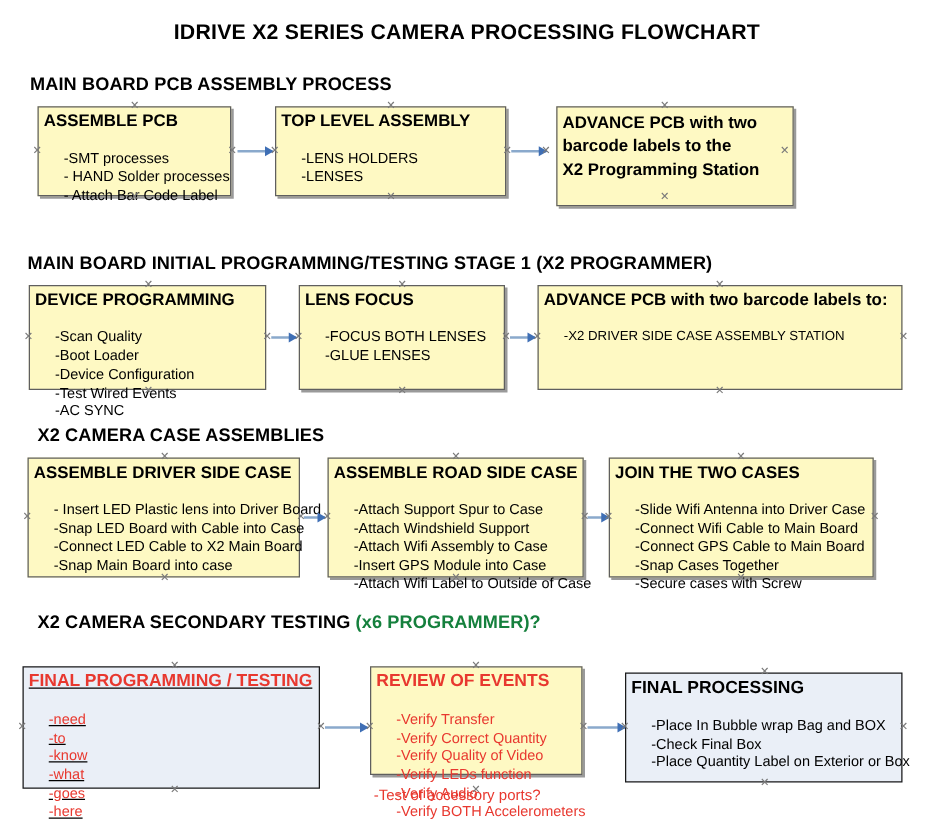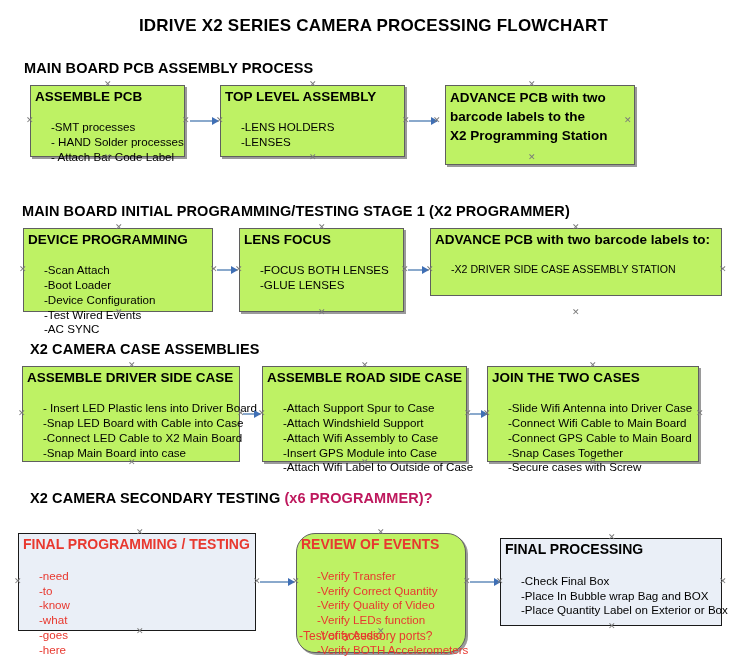--- a/index.html
+++ b/index.html
@@ -31,27 +31,27 @@
   }
   .section-header {
     position: absolute;
     font-size: 14.5px;
     font-weight: bold;
     color: #000000;
     white-space: nowrap;
     letter-spacing: 0.1px;
   }
   .section-header .accent {
-    color: #be185d;
+    color: #15803d;
   }
   
   .node {
     position: absolute;
     box-sizing: border-box;
-    background: #bef264;
+    background: #fef9c3;
     border: 1px solid #5f5f5f;
     padding: 3px 4px 2px 4px;
     overflow: visible;
   }
   .node.shadow {
     box-shadow: 2px 2px 0 0 #9a9a9a;
   }
   .node.plain {
     background: #eaeff7;
     border: 1px solid #1a1a1a;
@@ -178,21 +178,21 @@
   <div class="handle" style="left:624px; top:117px;"></div>
   <div class="handle" style="left:528px; top:154px;"></div>
 
   <div class="section-header" style="left:22px; top:203px;">
     <span>MAIN BOARD INITIAL PROGRAMMING/TESTING STAGE 1 (X2 PROGRAMMER)</span>
   </div>
 
   <div class="node" style="left:23px; top:228px; width:190px; height:84px;">
     <div class="title">DEVICE PROGRAMMING</div>
     <ul>
-      <li>-Scan Attach</li>
+      <li>-Scan Quality</li>
       <li>-Boot Loader</li>
       <li>-Device Configuration</li>
       <li>-Test Wired Events</li>
       <li>-AC SYNC</li>
     </ul>
   </div>
   <div class="handle" style="left:115px; top:224px;"></div>
   <div class="handle" style="left:19px; top:266px;"></div>
   <div class="handle" style="left:210px; top:266px;"></div>
   <div class="handle" style="left:115px; top:309px;"></div>
@@ -206,21 +206,21 @@
       <li>-GLUE LENSES</li>
     </ul>
   </div>
   <div class="handle" style="left:318px; top:224px;"></div>
   <div class="handle" style="left:235px; top:266px;"></div>
   <div class="handle" style="left:401px; top:266px;"></div>
   <div class="handle" style="left:318px; top:309px;"></div>
 
   <div class="conn" style="left:408px; top:269px; width:20px;"></div>
 
-  <div class="node" style="left:430px; top:228px; width:292px; height:68px;">
+  <div class="node" style="left:430px; top:228px; width:292px; height:84px;">
     <div class="title">ADVANCE PCB with two barcode labels to:</div>
     <ul>
       <li class="small">-X2 DRIVER  SIDE  CASE  ASSEMBLY STATION</li>
     </ul>
   </div>
   <div class="handle" style="left:572px; top:224px;"></div>
   <div class="handle" style="left:426px; top:266px;"></div>
   <div class="handle" style="left:719px; top:266px;"></div>
   <div class="handle" style="left:572px; top:309px;"></div>
 
@@ -273,39 +273,39 @@
   </div>
   <div class="handle" style="left:589px; top:362px;"></div>
   <div class="handle" style="left:483px; top:410px;"></div>
   <div class="handle" style="left:696px; top:410px;"></div>
   <div class="handle" style="left:589px; top:459px;"></div>
 
   <div class="section-header" style="left:30px; top:490px;">
     <span>X2 CAMERA SECONDARY TESTING </span><span class="accent">(x6 PROGRAMMER)?</span>
   </div>
 
-  <div class="node plain red" style="left:18px; top:533px; width:238px; height:98px;">
+  <div class="node plain red" style="left:18px; top:533px; width:238px; height:98px;text-decoration:underline;">
     <div class="title big">FINAL PROGRAMMING / TESTING</div>
     <ul>
       <li>-need</li>
       <li>-to</li>
       <li>-know</li>
       <li>-what</li>
       <li>-goes</li>
       <li>-here</li>
     </ul>
   </div>
   <div class="handle" style="left:136px; top:529px;"></div>
   <div class="handle" style="left:14px; top:578px;"></div>
   <div class="handle" style="left:253px; top:578px;"></div>
   <div class="handle" style="left:136px; top:628px;"></div>
 
   <div class="conn" style="left:260px; top:581px; width:34px;"></div>
 
-  <div class="node shadow red" style="left:296px; top:533px; width:170px; height:120px;border-radius:19px;">
+  <div class="node shadow red" style="left:296px; top:533px; width:170px; height:87px;">
     <div class="title big">REVIEW OF EVENTS</div>
     <ul>
       <li>-Verify Transfer</li>
       <li>-Verify Correct Quantity</li>
       <li>-Verify Quality of Video</li>
       <li>-Verify LEDs function</li>
       <li>-Verify Audio</li>
       <li>-Verify BOTH Accelerometers</li>
     </ul>
   </div>
@@ -313,22 +313,22 @@
   <div class="handle" style="left:377px; top:529px;"></div>
   <div class="handle" style="left:292px; top:578px;"></div>
   <div class="handle" style="left:463px; top:578px;"></div>
   <div class="handle" style="left:377px; top:628px;"></div>
 
   <div class="conn" style="left:470px; top:581px; width:30px;"></div>
 
   <div class="node plain" style="left:500px; top:538px; width:222px; height:88px;">
     <div class="title big">FINAL PROCESSING</div>
     <ul>
+      <li>-Place In Bubble wrap Bag and BOX</li>
       <li> -Check Final Box</li>
-      <li>-Place In Bubble wrap Bag and BOX</li>
       <li>-Place Quantity Label on Exterior or Box</li>
     </ul>
   </div>
   <div class="handle" style="left:608px; top:534px;"></div>
   <div class="handle" style="left:496px; top:578px;"></div>
   <div class="handle" style="left:719px; top:578px;"></div>
   <div class="handle" style="left:608px; top:623px;"></div>
 
 </div>
 

